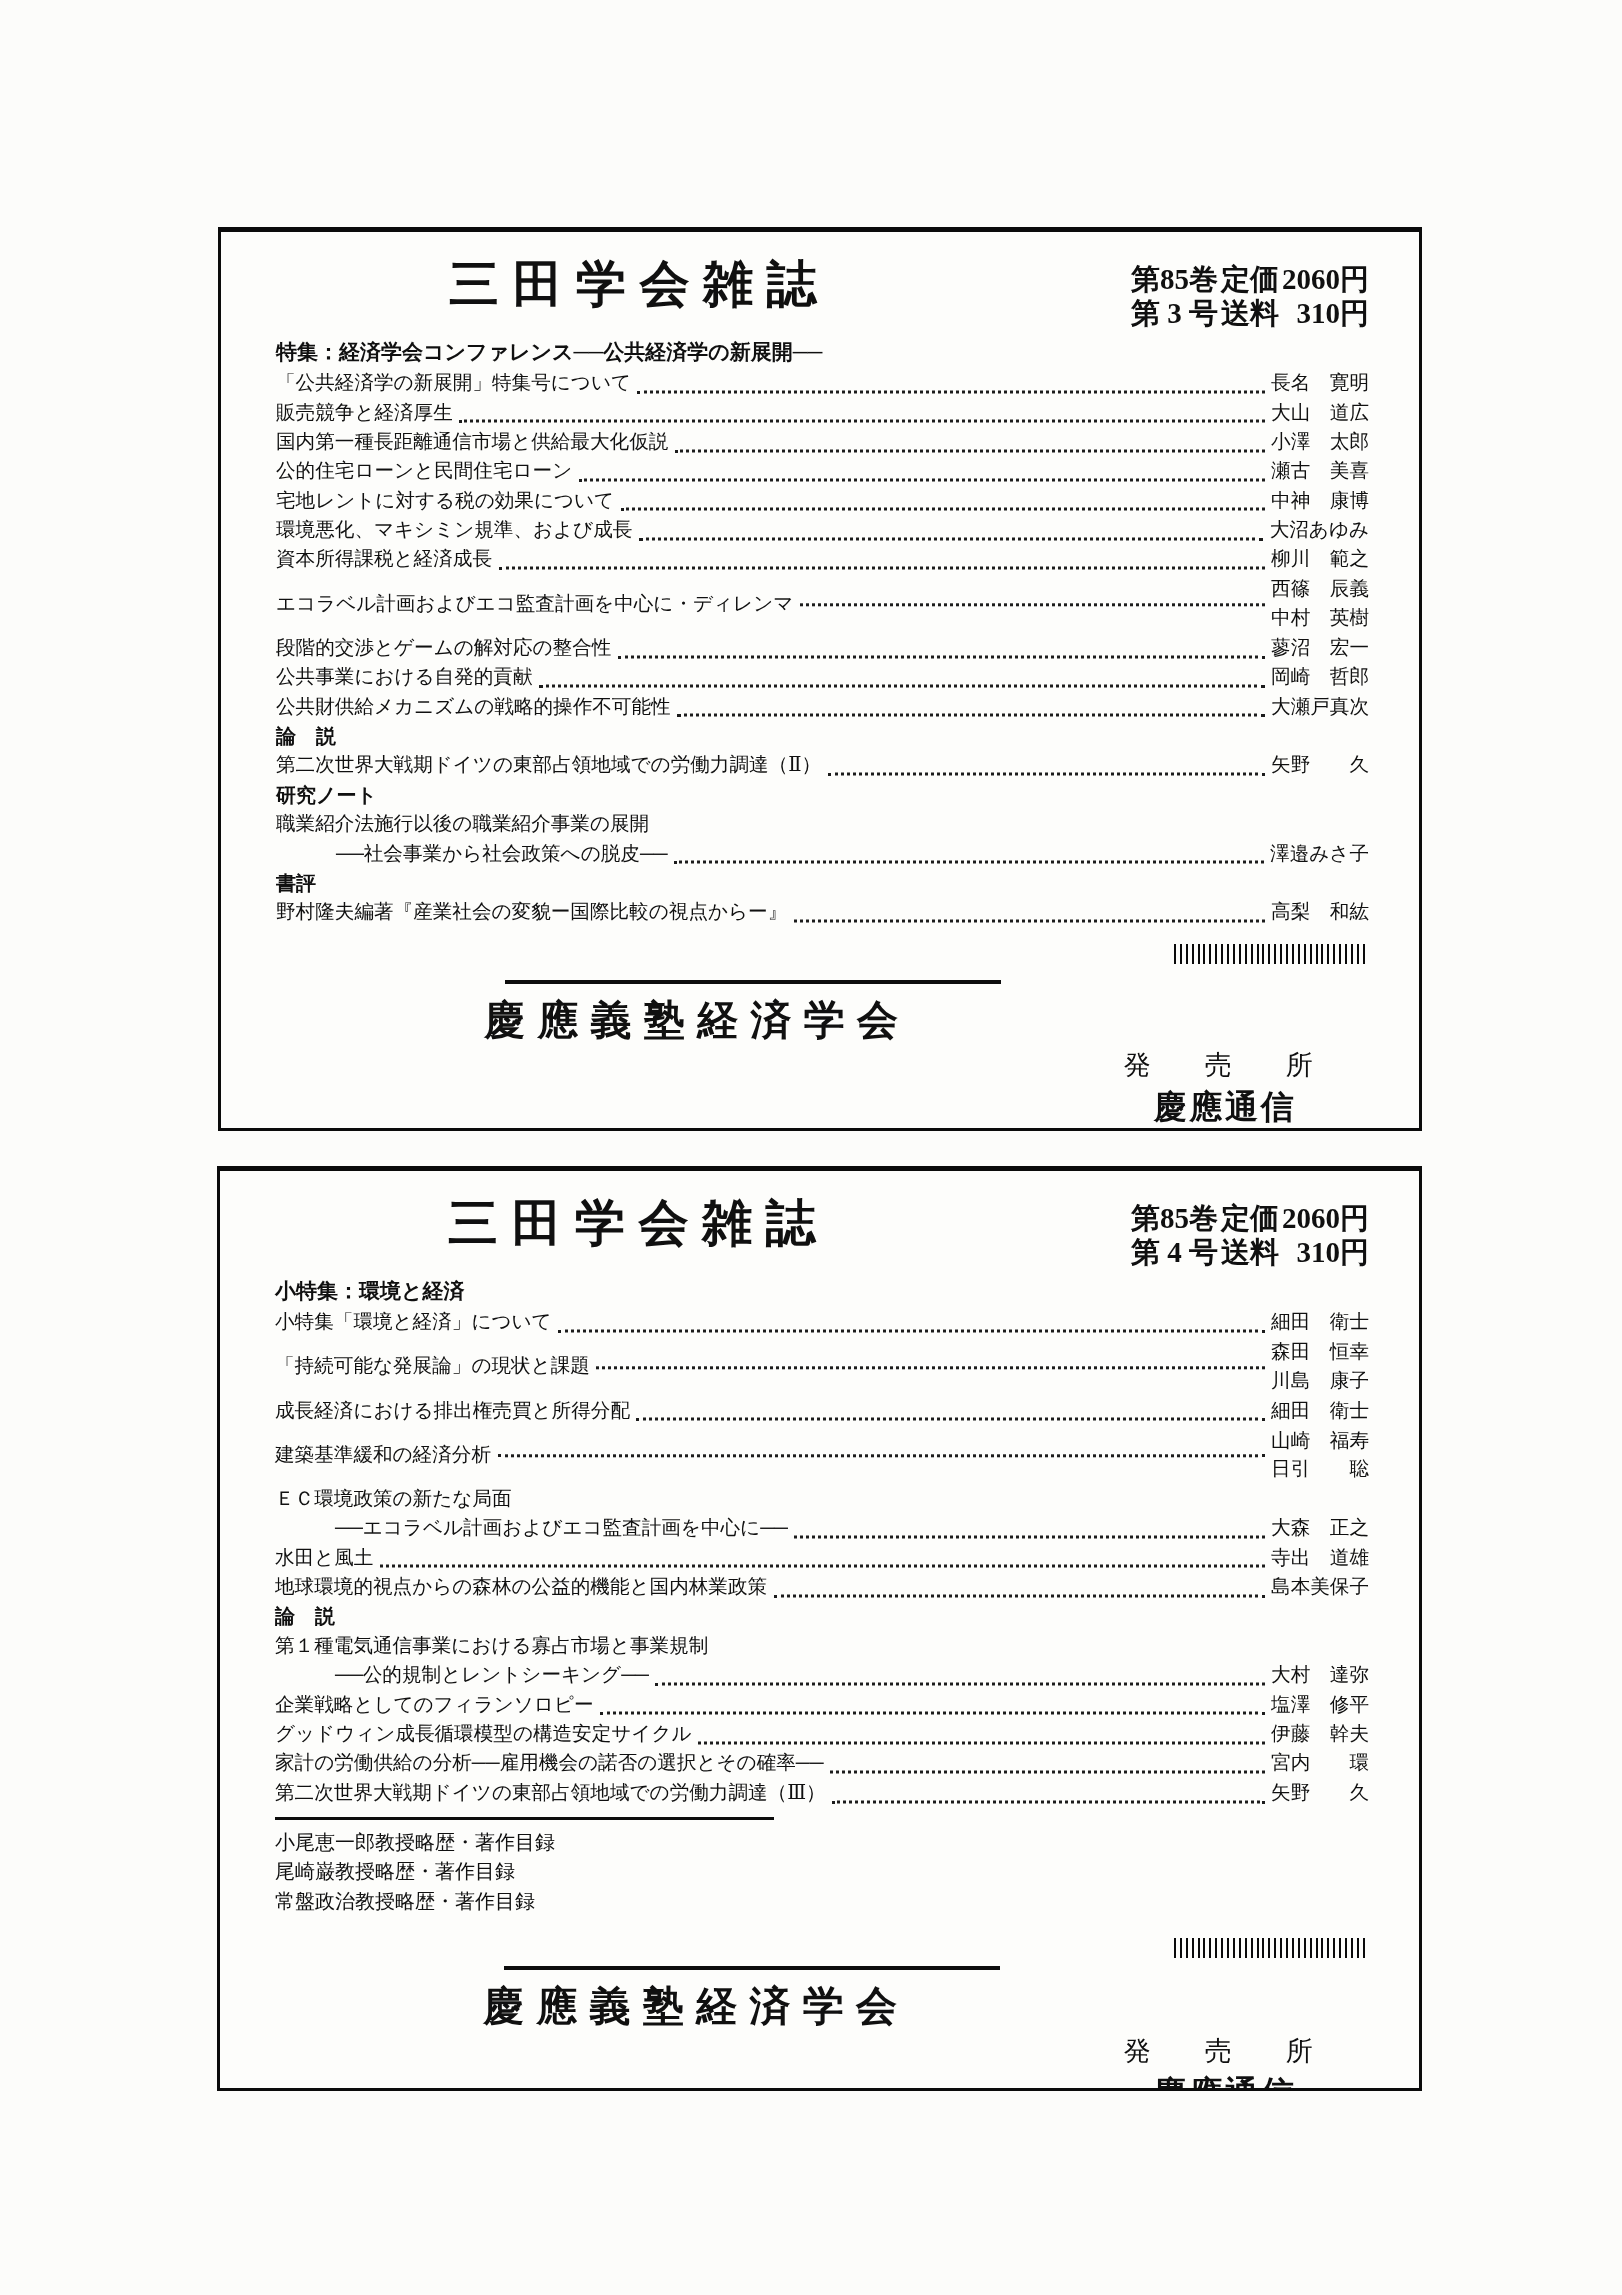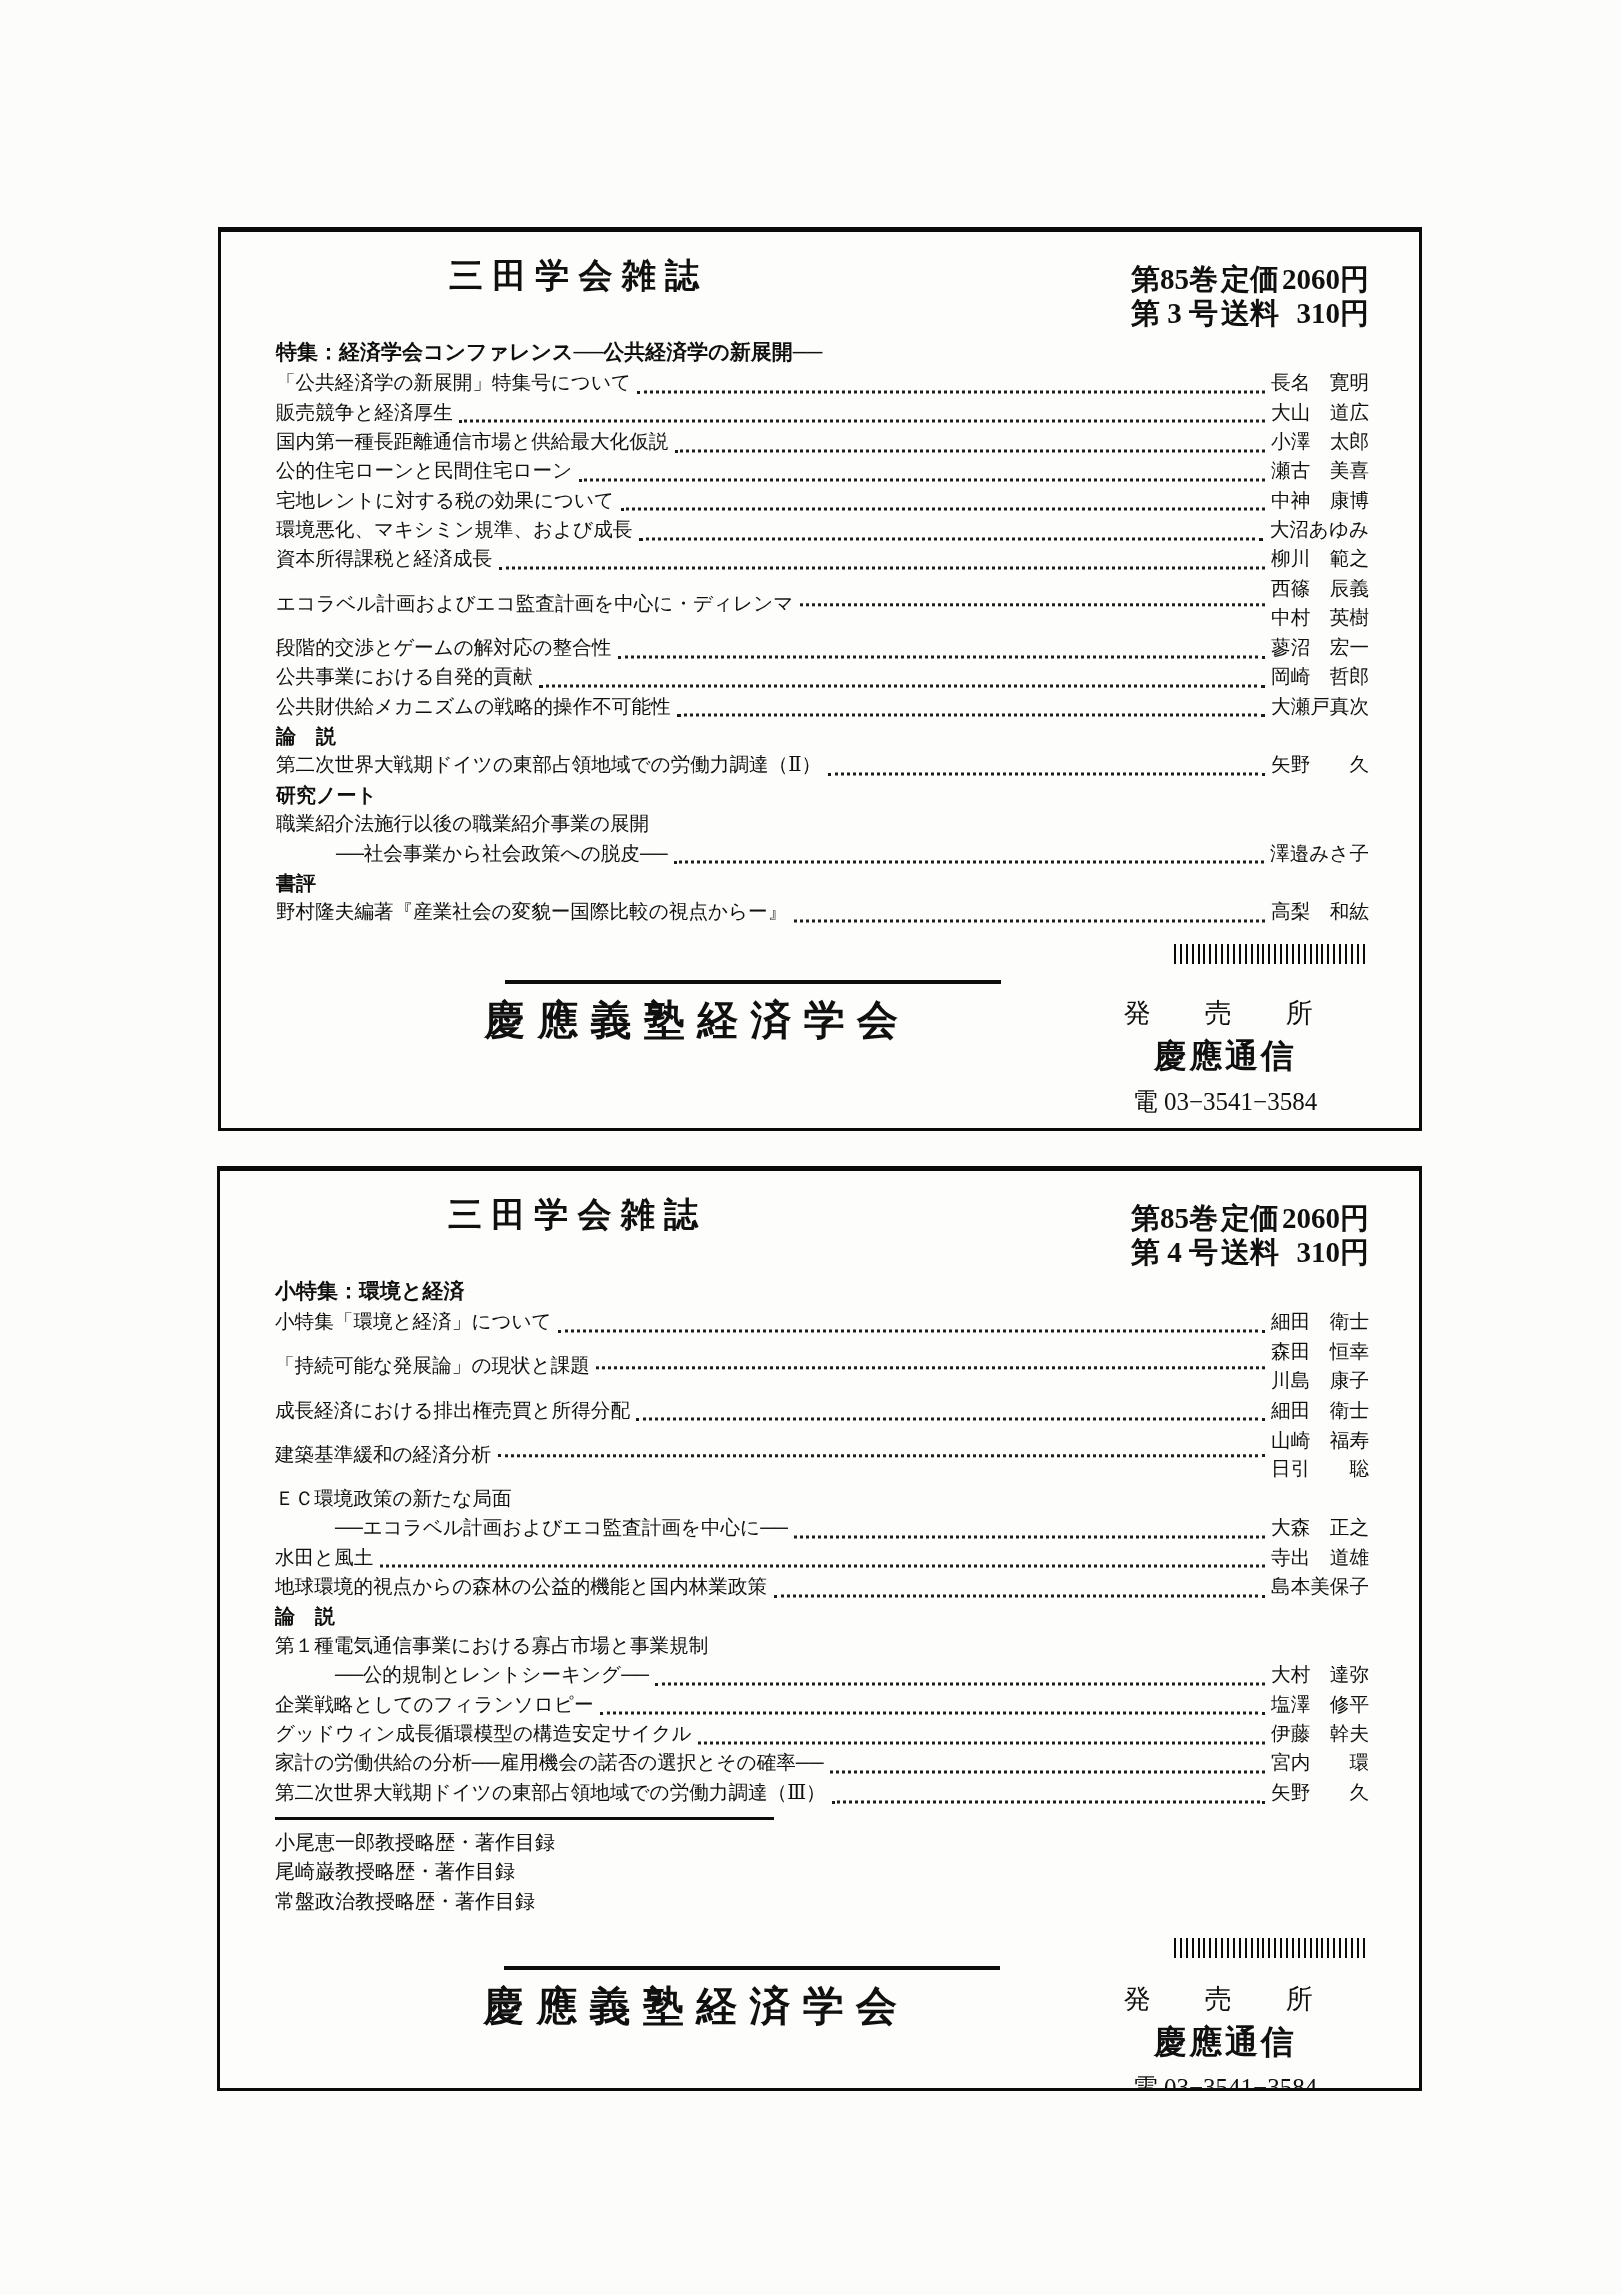--- a/index.html
+++ b/index.html
@@ -4,21 +4,21 @@
 <style>
   html,body{margin:0;padding:0;background:#e9e9e6;}
   .page{position:relative;width:1622px;height:2295px;background:#fcfcfa;
         font-family:"Liberation Serif","DejaVu Serif",serif;color:#101010;}
   .box{position:absolute;background:#fdfdfb;border:3.3px solid #0b0b0b;overflow:hidden;box-sizing:border-box;}
   #box1{left:218px;top:227px;width:1204px;height:904px;border-top-width:5.9px;}
   #box2{left:217px;top:1166px;width:1205px;height:925px;border-top-width:5.2px;}
   .inner{padding:0 50px 0 55px;}
 
   .masthead{display:flex;align-items:flex-start;margin-top:26px;}
-  .mast-title{margin-left:173px;font-size:34px;font-weight:bold;letter-spacing:0.27em;
+  .mast-title{margin-left:173px;font-size:50px;font-weight:bold;letter-spacing:0.27em;
               line-height:1.05;white-space:nowrap;}
   .mast-info{margin-left:auto;margin-top:3.9px;display:grid;grid-template-columns:auto auto auto;
              column-gap:3px;font-size:29px;line-height:1.18;font-weight:bold;}
   .mast-info .num{text-align:right;}
 
   .feature{margin-top:7px;font-size:21px;font-weight:bold;min-height:30px;display:flex;align-items:center;}
 
   .toc{margin-top:1.3px;}
   .row{display:flex;align-items:center;min-height:29.4px;font-size:19.6px;line-height:1.45;}
   .row .t{white-space:nowrap;}
@@ -34,21 +34,21 @@
   .memorials{margin-top:8px;font-size:20px;}
   .memorials .mline{min-height:29.4px;display:flex;align-items:center;}
 
   .bc-row{display:flex;justify-content:flex-end;margin-top:17px;}
   #box2 .bc-row{margin-top:22px;}
   .barcode{width:195px;height:19.6px;
            background:repeating-linear-gradient(90deg,#0a0a0a 0 2px,transparent 2px 5.9px);}
 
   .pubrule{border-top:4.6px solid #0d0d0d;width:496px;margin:15.7px 0 0 229px;}
   #box2 .pubrule{margin-top:7.9px;}
-  .pubrow{display:flex;align-items:flex-start;margin-top:11.8px;}
+  .pubrow{display:flex;align-items:flex-start;margin-top:11.8px;flex-direction:column;}
   .pubname{margin-left:208px;font-size:41px;font-weight:bold;letter-spacing:0.3em;
            white-space:nowrap;line-height:1.25;}
   .pubright{margin-left:auto;width:288px;text-align:center;}
   .seller-label{font-size:27px;letter-spacing:0.5em;}
   .seller{font-size:33px;font-weight:bold;margin-top:2.6px;letter-spacing:0.08em;}
   .phone{font-size:25px;margin-top:6.5px;white-space:nowrap;}
 </style>
 </head>
 <body>
 

